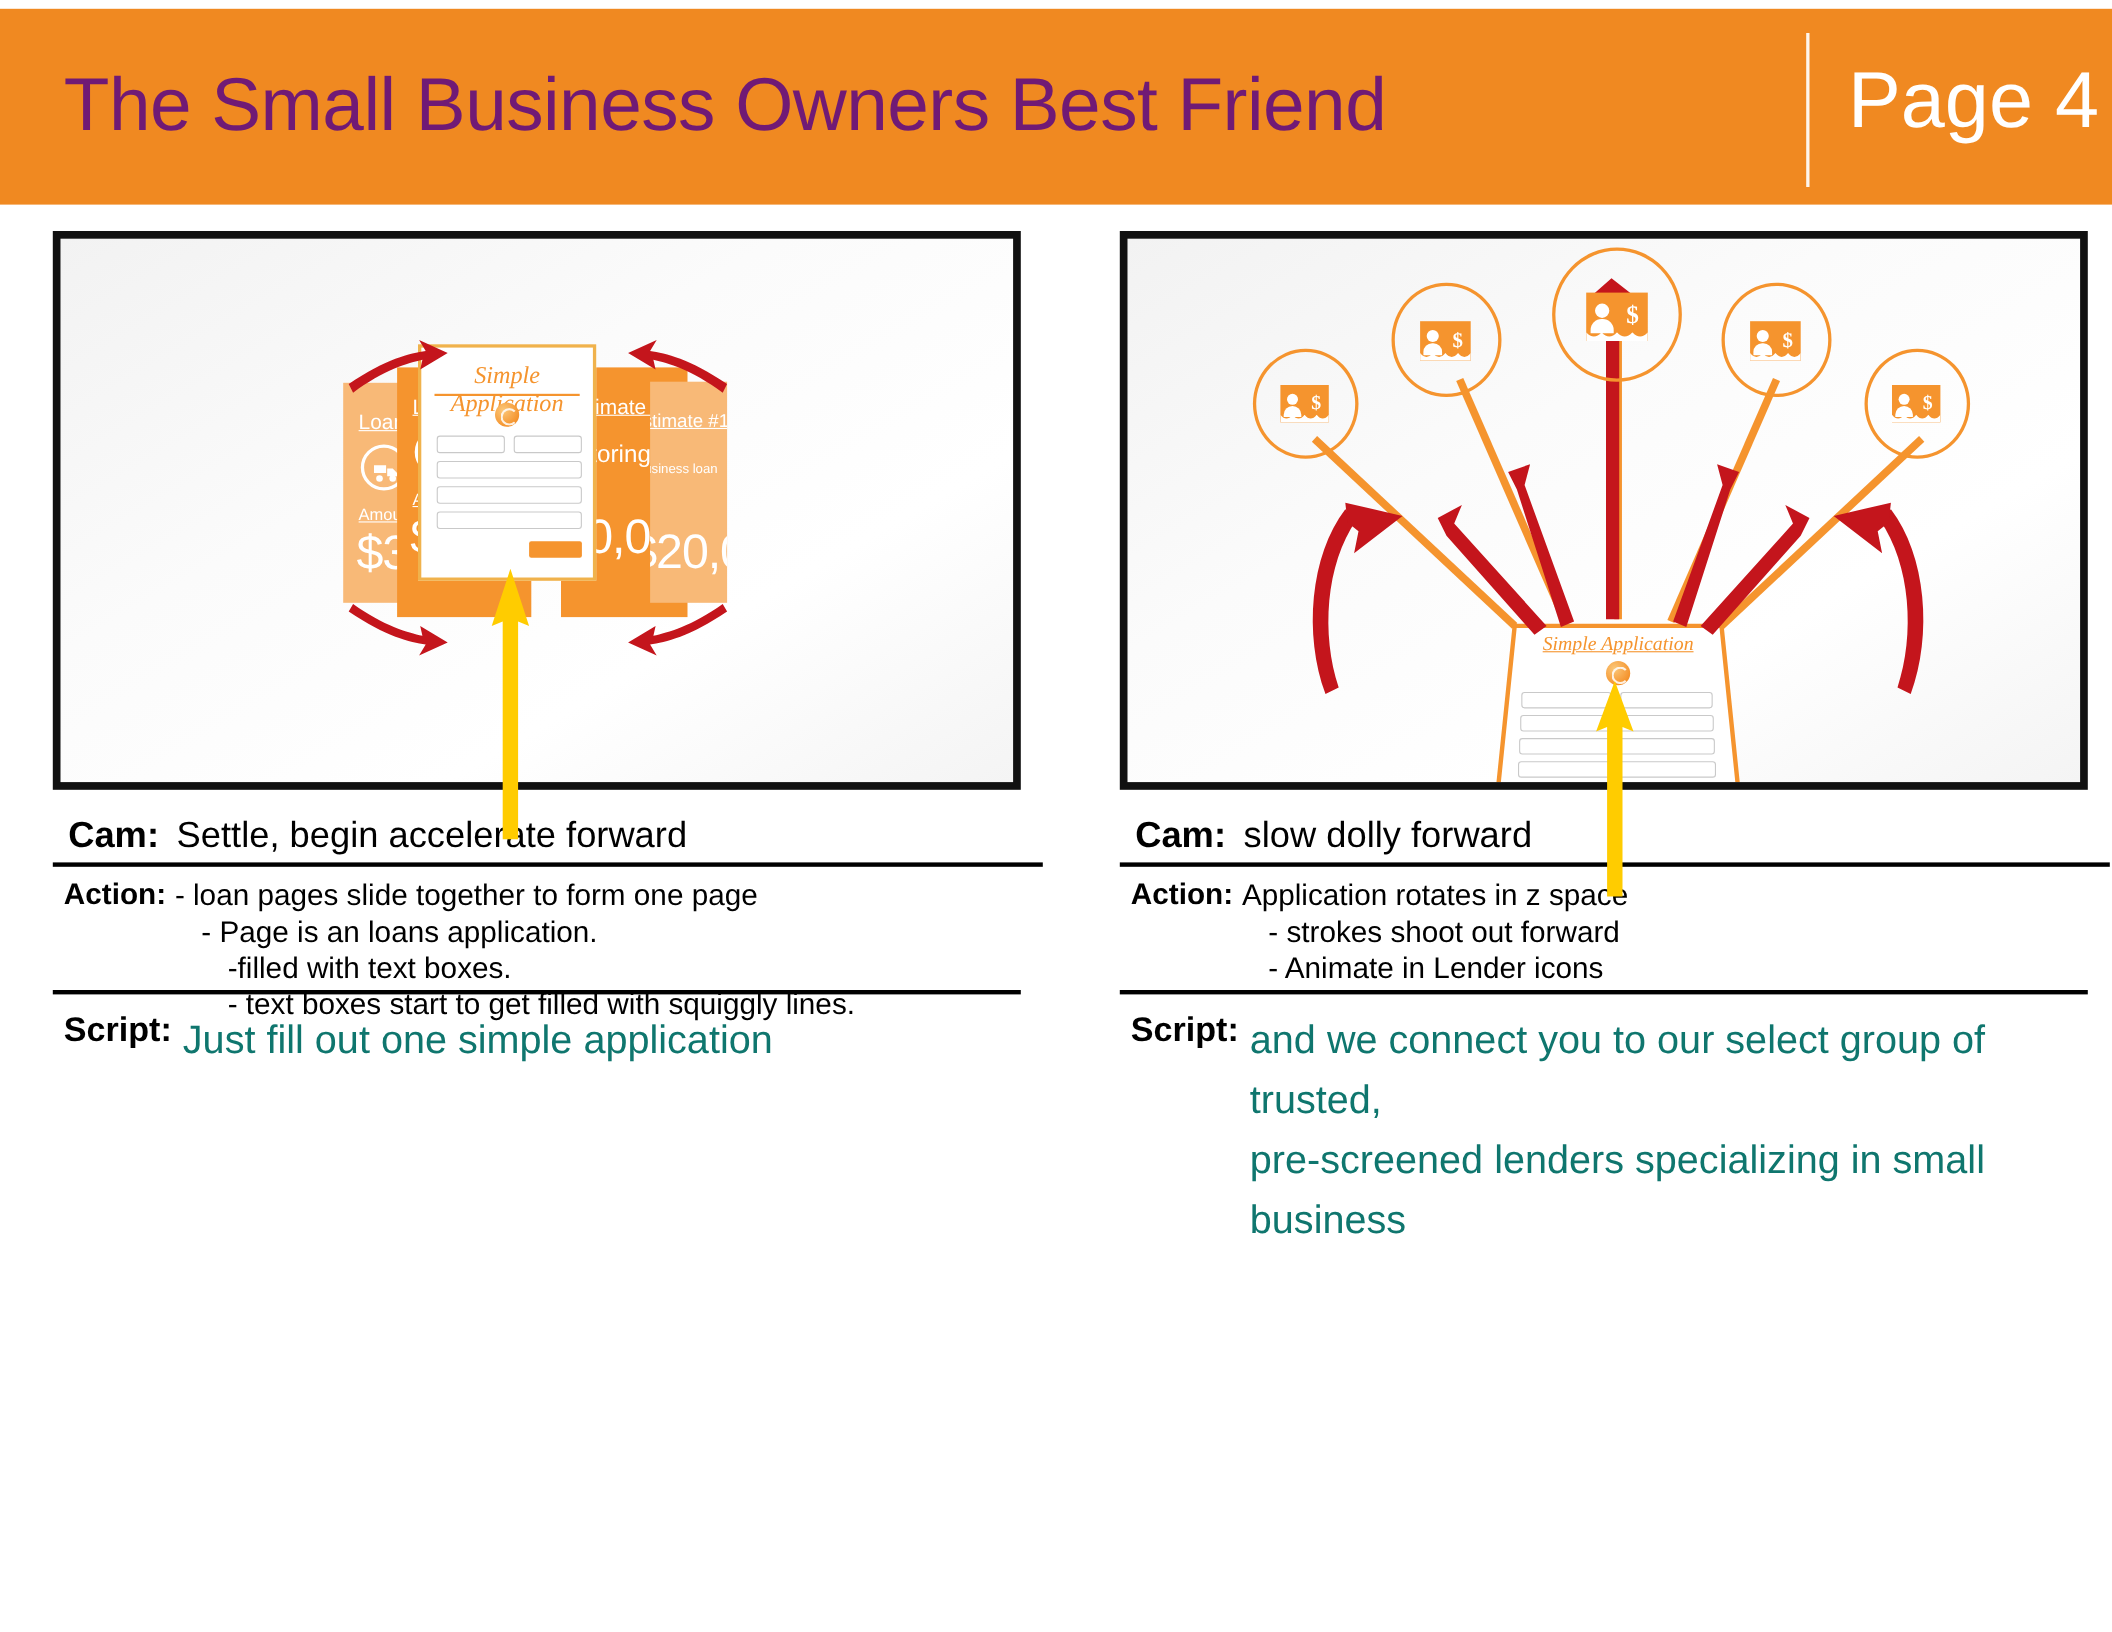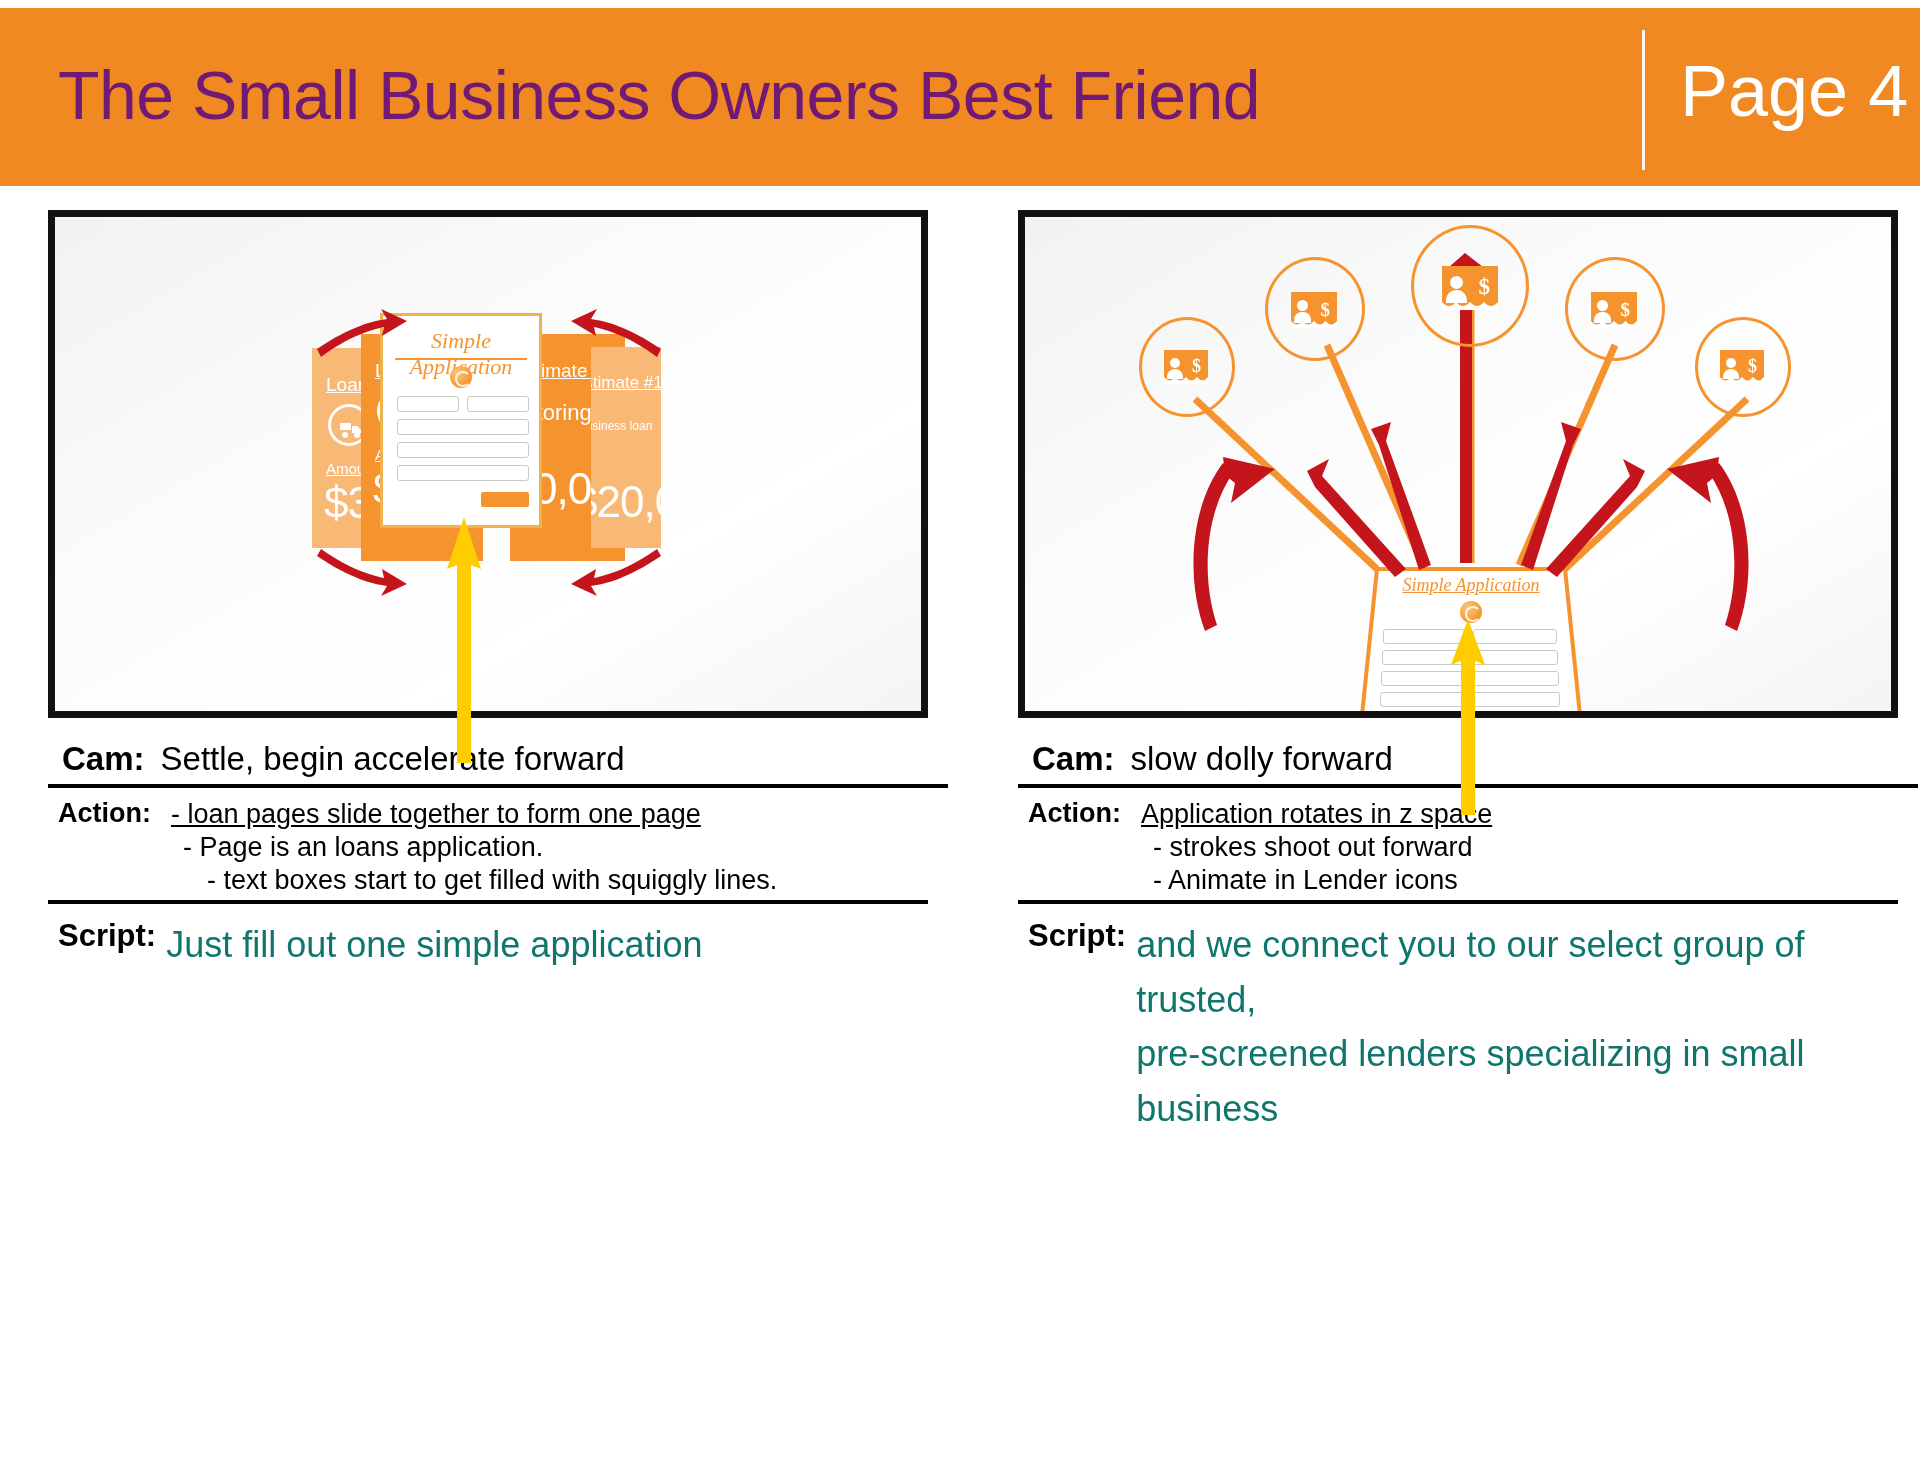--- a/index.html
+++ b/index.html
@@ -157,21 +157,21 @@
   }
   .cam-value { font-size: 33px; font-weight: 400; color: #000; white-space: nowrap; }
 
   .action-row { position: relative; margin-top: 10px; display: flex; }
   .action-label {
     font-size: 27px; font-weight: 700; color: #000;
     margin-left: 10px; white-space: nowrap; flex: 0 0 auto;
   }
   .action-lines { margin-left: 8px; }
   .action-lines .ln { font-size: 27px; color: #000; line-height: 1.22; white-space: nowrap; }
-  .ind-0 { margin-left: 12px; text-decoration: underline; }
+  .ind-0 { margin-left: 0; }
   .ind-1 { margin-left: 24px; }
   .ind-2 { margin-left: 48px; }
 
   .script-row {
     position: absolute; left: 0; width: 880px;
   }
   .script-rule { border-top: 4px solid #000; width: 880px; }
   .script-body { display: flex; margin-top: 14px; }
   .script-label {
     font-size: 31px; font-weight: 700; color: #000;
@@ -263,20 +263,21 @@
   <div class="cam-row">
     <span class="cam-label">Cam:</span>
     <span class="cam-value">Settle, begin accelerate forward</span>
   </div>
 
   <div class="action-row">
     <span class="action-label">Action:</span>
     <div class="action-lines">
       <div class="ln ind-0">- loan pages slide together to form one page</div>
       <div class="ln ind-1">- Page is an loans application.</div>
+      <div class="ln ind-2">-filled with text boxes.</div>
       <div class="ln ind-2">- text boxes start to get filled with squiggly lines.</div>
     </div>
   </div>
 
   <div class="script-row" style="top:690px;">
     <div class="script-rule"></div>
     <div class="script-body">
       <span class="script-label">Script:</span>
       <div class="script-lines">
         <div class="ln">Just fill out one simple application</div>

